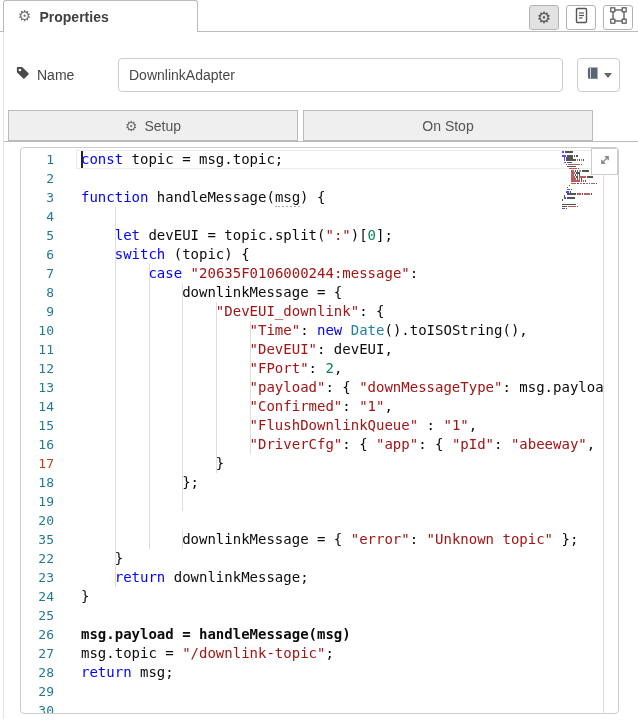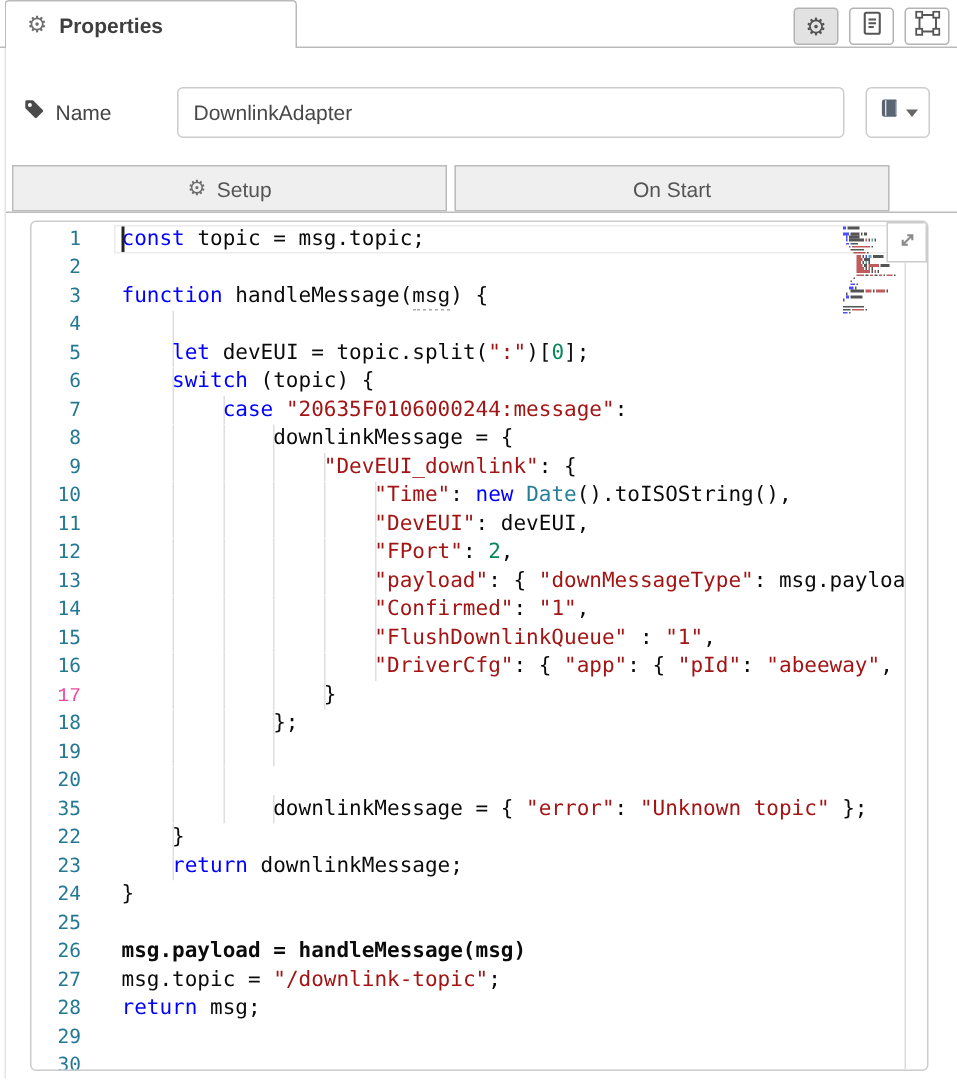--- a/index.html
+++ b/index.html
@@ -116,21 +116,21 @@
     <span class="caret-down"></span>
   </div>
 
   <div class="func-tabs-line"></div>
   <div class="func-tabs">
       <div class="ftab">
         <span class="gear-glyph">⚙</span>
         <span>Setup</span>
       </div>
       <div class="ftab">
-        <span>On Start</span>
+        <span>On Stop</span>
       </div>
     </div>
 
   <div class="editor">
     <div class="cur-line"></div>
     <div id="gutter">
         <div class="gutter-num" style="top: 2px; color: rgb(35, 120, 147);">1</div>
         <div class="gutter-num" style="top: 21px; color: rgb(35, 120, 147);">2</div>
         <div class="gutter-num" style="top: 40px; color: rgb(35, 120, 147);">3</div>
         <div class="gutter-num" style="top: 59px; color: rgb(35, 120, 147);">4</div>
@@ -139,21 +139,21 @@
         <div class="gutter-num" style="top: 116px; color: rgb(35, 120, 147);">7</div>
         <div class="gutter-num" style="top: 135px; color: rgb(35, 120, 147);">8</div>
         <div class="gutter-num" style="top: 154px; color: rgb(35, 120, 147);">9</div>
         <div class="gutter-num" style="top: 173px; color: rgb(35, 120, 147);">10</div>
         <div class="gutter-num" style="top: 192px; color: rgb(35, 120, 147);">11</div>
         <div class="gutter-num" style="top: 211px; color: rgb(35, 120, 147);">12</div>
         <div class="gutter-num" style="top: 230px; color: rgb(35, 120, 147);">13</div>
         <div class="gutter-num" style="top: 249px; color: rgb(35, 120, 147);">14</div>
         <div class="gutter-num" style="top: 268px; color: rgb(35, 120, 147);">15</div>
         <div class="gutter-num" style="top: 287px; color: rgb(35, 120, 147);">16</div>
-        <div class="gutter-num" style="top: 306px; color: #ec4899; font-family: Liberation Mono, monospace;">17</div>
+        <div class="gutter-num" style="top: 306px; color: #c2410c;">17</div>
         <div class="gutter-num" style="top: 325px; color: rgb(35, 120, 147);">18</div>
         <div class="gutter-num" style="top: 344px; color: rgb(35, 120, 147);">19</div>
         <div class="gutter-num" style="top: 363px; color: rgb(35, 120, 147);">20</div>
         <div class="gutter-num" style="top: 382px; color: rgb(35, 120, 147);">35</div>
         <div class="gutter-num" style="top: 401px; color: rgb(35, 120, 147);">22</div>
         <div class="gutter-num" style="top: 420px; color: rgb(35, 120, 147);">23</div>
         <div class="gutter-num" style="top: 439px; color: rgb(35, 120, 147);">24</div>
         <div class="gutter-num" style="top: 458px; color: rgb(35, 120, 147);">25</div>
         <div class="gutter-num" style="top: 477px; color: rgb(35, 120, 147);">26</div>
         <div class="gutter-num" style="top: 496px; color: rgb(35, 120, 147);">27</div>

